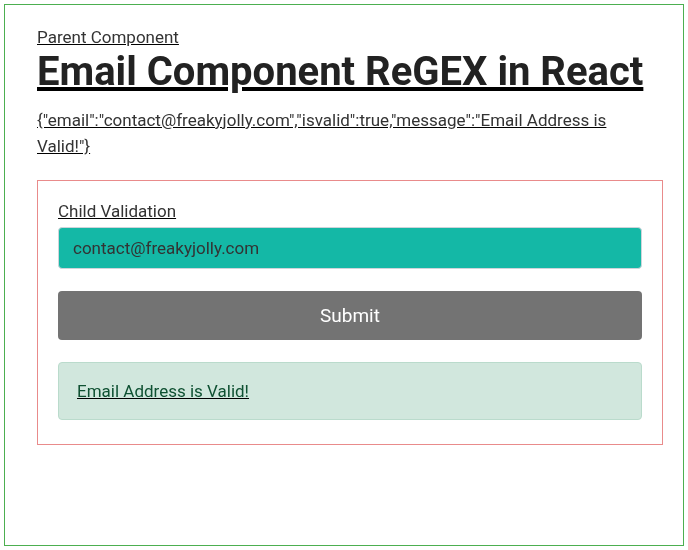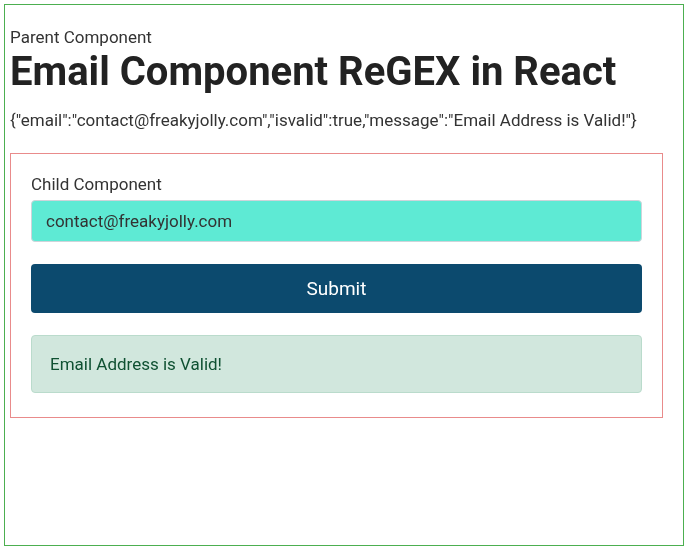--- a/index.html
+++ b/index.html
@@ -9,22 +9,23 @@
     }
     body {
       font-family: 'Segoe UI', -apple-system, BlinkMacSystemFont, Roboto, Helvetica, Arial, sans-serif;
       width: 688px;
       height: 550px;
       padding: 4px;
       background: #fff;
     }
     .parent-container {
       border: 1px solid #4caf50;
-      padding: 22px 20px 24px 5px;
+      padding: 22px 20px 24px 32px;
       height: 100%;
+      text-decoration: underline;
     }
     .parent-label {
       font-size: 17px;
       color: #333;
       font-weight: 400;
       margin-bottom: 2px;
     }
     .main-heading {
       font-size: 40px;
       font-weight: 700;
@@ -59,28 +60,28 @@
     .email-input {
       width: 100%;
       padding: 10px 14px;
       font-size: 17px;
       border: 1px solid #ced4da;
       border-radius: 4px;
       color: #333;
       font-family: inherit;
       margin-bottom: 22px;
       outline: none;
-      background: #5eead4;
+      background: #14b8a6;
     }
     .submit-btn {
       width: 100%;
       padding: 13px;
       font-size: 19px;
       font-weight: 400;
-      background: #0c4a6e;
+      background: #737373;
       color: #fff;
       border: none;
       border-radius: 4px;
       cursor: pointer;
       font-family: inherit;
     }
     .alert-success {
       background: #d1e7dd;
       color: #0f5132;
       border: 1px solid #badbcc;
@@ -92,18 +93,18 @@
   </style>
 </head>
 <body>
 
 <div class="parent-container">
   <div class="parent-label">Parent Component</div>
   <h1 class="main-heading">Email Component ReGEX in React</h1>
   <div class="json-output">{"email":"contact@freakyjolly.com","isvalid":true,"message":"Email Address is Valid!"}</div>
 
   <div class="child-container">
-    <div class="child-label">Child Component</div>
+    <div class="child-label">Child Validation</div>
     <input type="text" class="email-input" value="contact@freakyjolly.com" style="">
     <button class="submit-btn">Submit</button>
     <div class="alert-success">Email Address is Valid!</div>
   </div>
 </div>
 
 </body></html>

